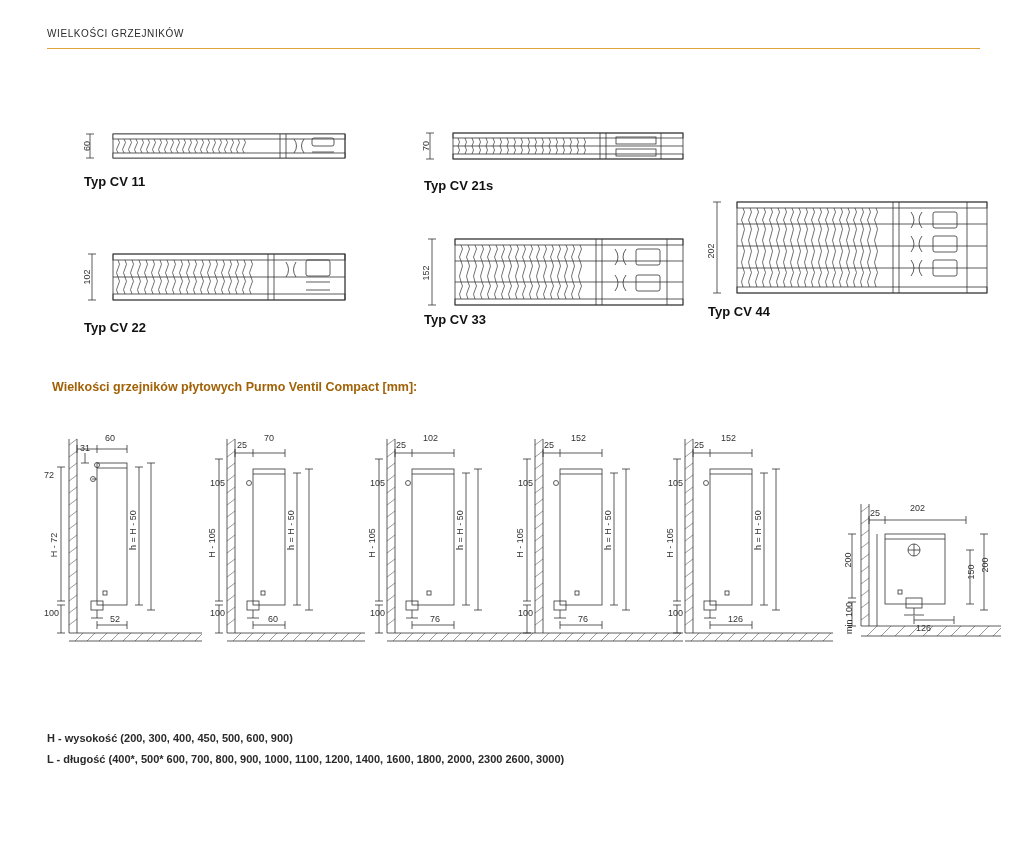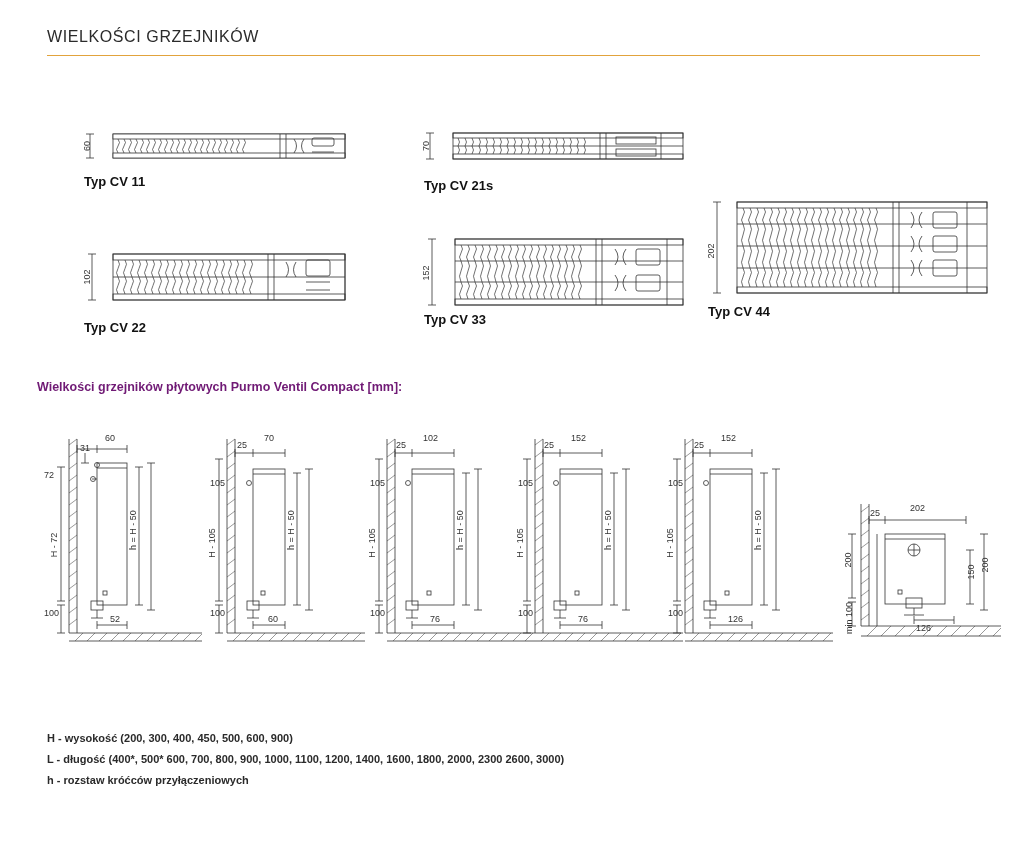--- a/index.html
+++ b/index.html
@@ -15,21 +15,21 @@
     overflow: hidden;
   }
 
   
   .header {
     position: absolute;
     left: 47px; top: 28px;
     width: 933px;
   }
   .header-title {
-    font-size: 16px;
+    font-size: 10px;
     letter-spacing: 0.6px;
     color: #2b2b2b;
     padding-bottom: 9px;
   }
   .header-rule {
     height: 1px;
     background: #e2a33c;
     width: 100%;
   }
 
@@ -50,24 +50,24 @@
     font-size: 9px;
     color: #333;
     white-space: nowrap;
     transform: rotate(-90deg);
     transform-origin: 50% 50%;
   }
 
   
   .sec-title {
     position: absolute;
-    left: 37px; top: 380px;
+    left: 52px; top: 380px;
     font-size: 12.5px;
     font-weight: bold;
-    color: #701a75;
+    color: #a16207;
   }
 
   
   .notes {
     position: absolute;
     left: 47px; top: 728px;
     font-size: 11px;
     line-height: 21px;
     color: #2a2a2a;
   }
@@ -912,14 +912,13 @@
 <div class="abs dim" style="left:910px; top:503px;">202</div>
 <div class="abs dim-rot" style="left:840px; top:555px;">200</div>
 <div class="abs dim-rot" style="left:833px; top:613px;">min 100</div>
 <div class="abs dim-rot" style="left:963px; top:567px;">150</div>
 <div class="abs dim-rot" style="left:977px; top:560px;">200</div>
 <div class="abs dim" style="left:916px; top:623px;">126</div>
 
 <div class="notes">
   <div>H - wysokość (200, 300, 400, 450, 500, 600, 900)</div>
   <div>L - długość (400*, 500* 600, 700, 800, 900, 1000, 1100, 1200, 1400, 1600, 1800, 2000, 2300  2600, 3000)</div>
-  <div>h - rozstaw króćców przyłączeniowych</div>
 </div>
 
 </body></html>

